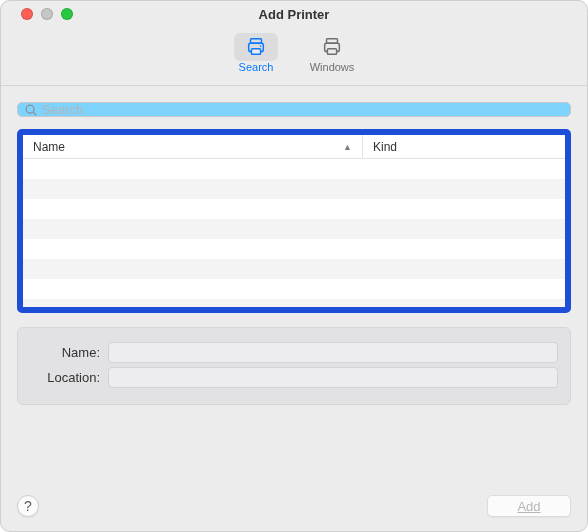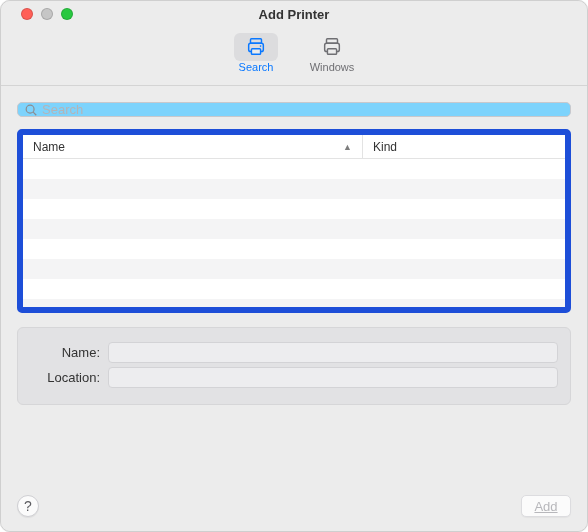--- a/index.html
+++ b/index.html
@@ -191,21 +191,21 @@
   .help-btn {
     width: 22px; height: 22px;
     border-radius: 50%;
     background: #fbfbfb;
     border: 1px solid #cfcfd3;
     display:flex; align-items:center; justify-content:center;
     font-size: 14px; color:#5c5c60;
     box-shadow: 0 1px 1px rgba(0,0,0,0.06);
   }
   .add-btn {
-    width: 50px; height: 22px;
+    width: 84px; height: 22px;
     background: #fbfbfb;
     border: 1px solid #dcdcdf;
     border-radius: 5px;
     display:flex; align-items:center; justify-content:center;
     font-size: 13px;
     color: #b7b7bb;
     box-shadow: 0 1px 1px rgba(0,0,0,0.04);
     text-decoration: underline;
   }
 </style>

